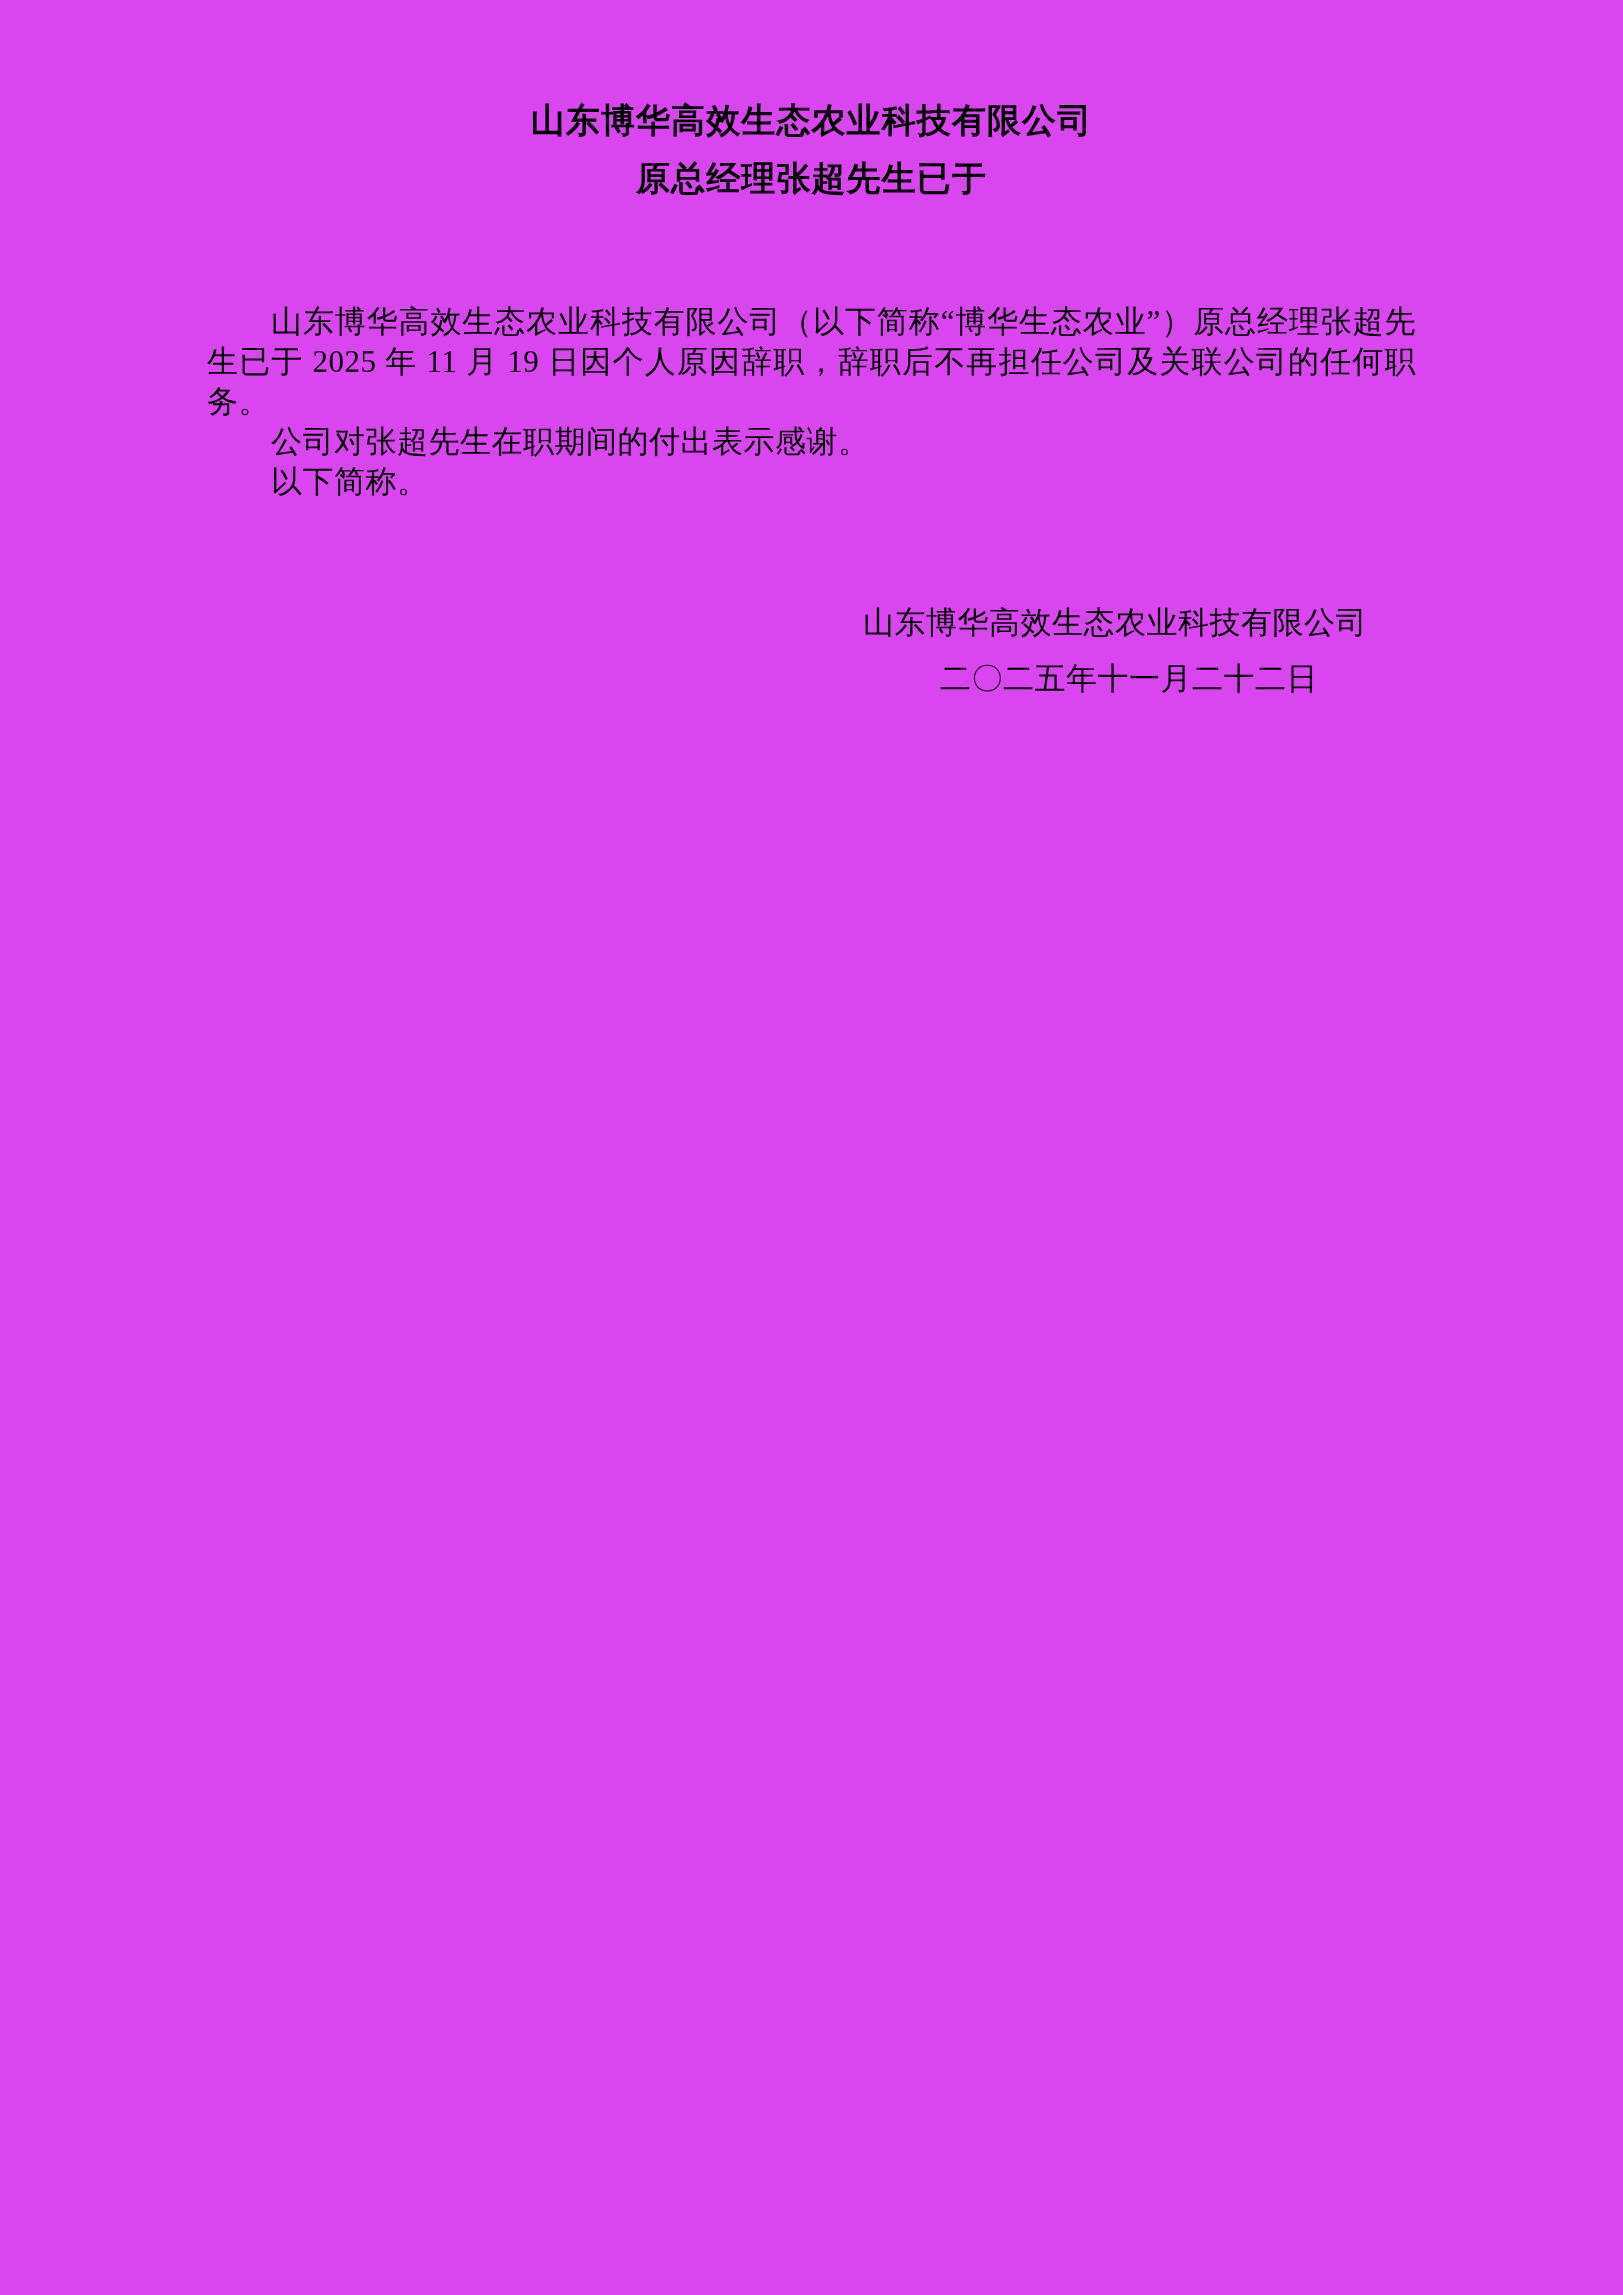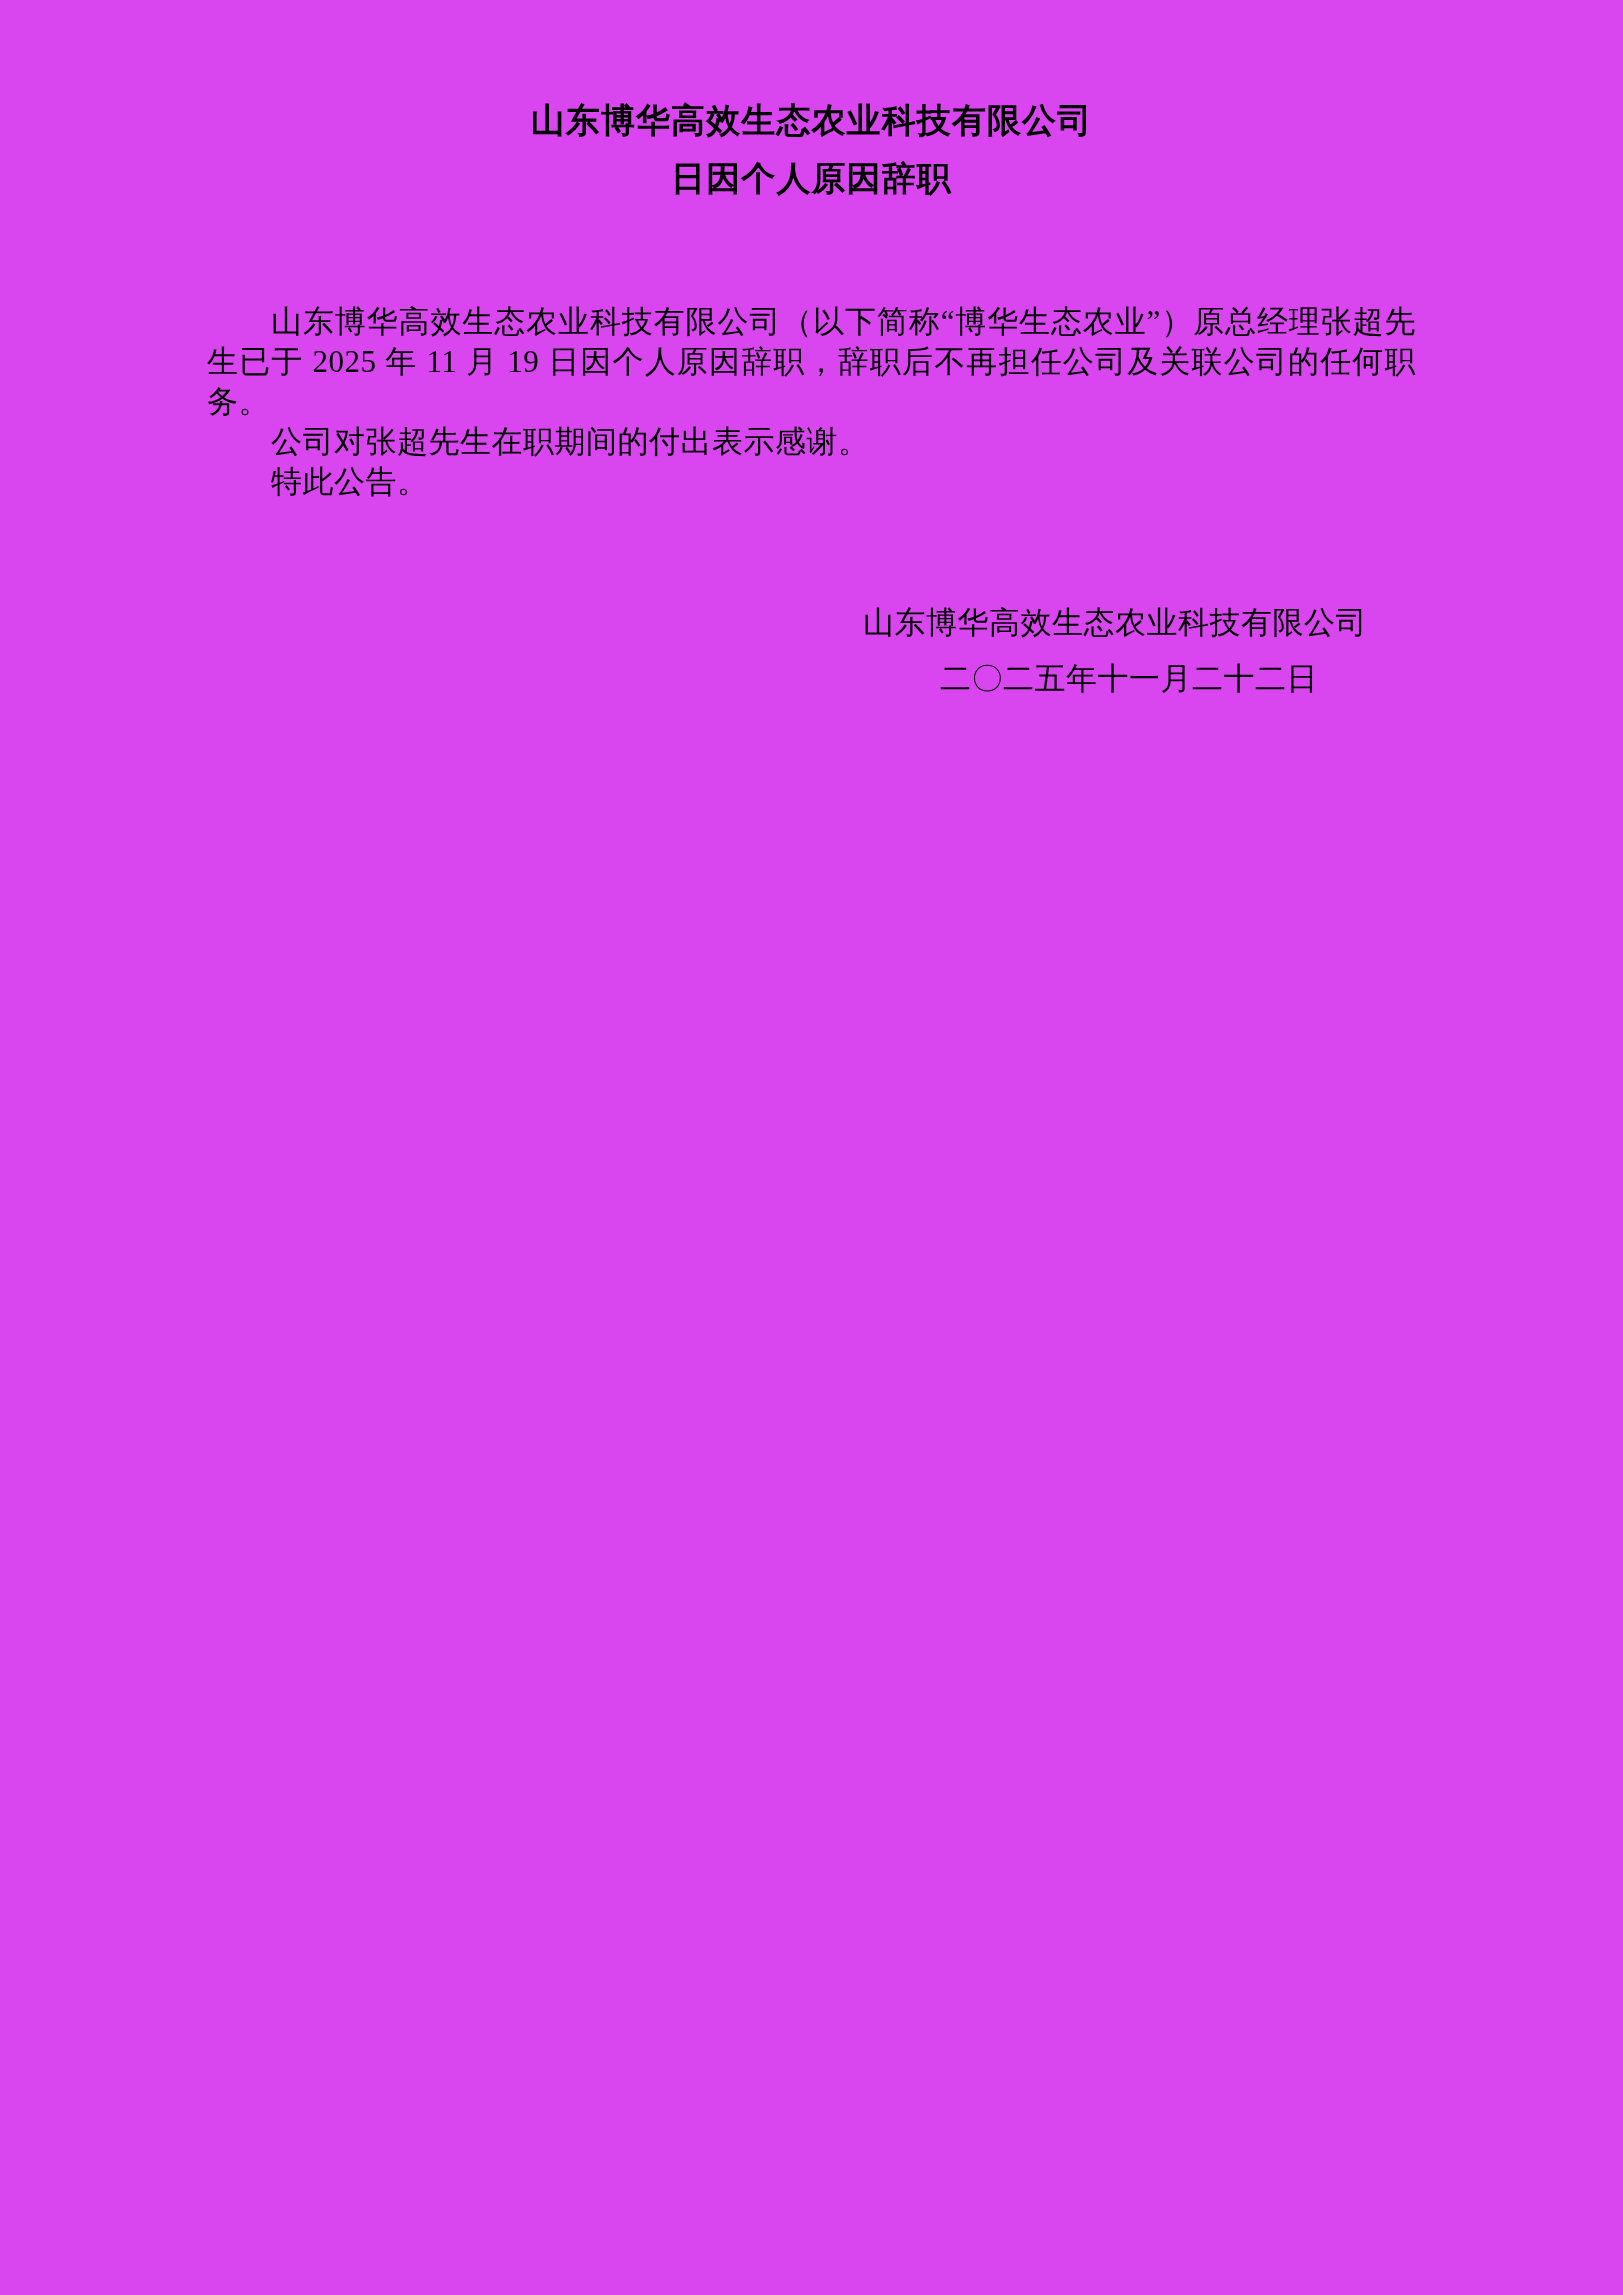--- a/index.html
+++ b/index.html
@@ -63,29 +63,29 @@
     padding-right: 49px;
   }
 </style>
 </head>
 <body>
 
 <div class="page">
 
   <div class="doc-title">
     <span class="line">山东博华高效生态农业科技有限公司</span>
-    <span class="line">日因个人原因辞职</span>
+    <span class="line">原总经理张超先生已于</span>
   </div>
 
   <div class="title-gap"></div>
 
   <div class="body-block">
     <p class="para">山东博华高效生态农业科技有限公司（以下简称“博华生态农业”）原总经理张超先生已于 2025 年 11 月 19 日因个人原因辞职，辞职后不再担任公司及关联公司的任何职务。</p>
     <p class="para">公司对张超先生在职期间的付出表示感谢。</p>
-    <p class="para">特此公告。</p>
+    <p class="para">以下简称。</p>
   </div>
 
   <div class="sign-gap"></div>
 
   <div class="signature">
     <span class="sig-line">山东博华高效生态农业科技有限公司</span>
     <span class="sig-line sig-date">二〇二五年十一月二十二日</span>
   </div>
 
 </div>

